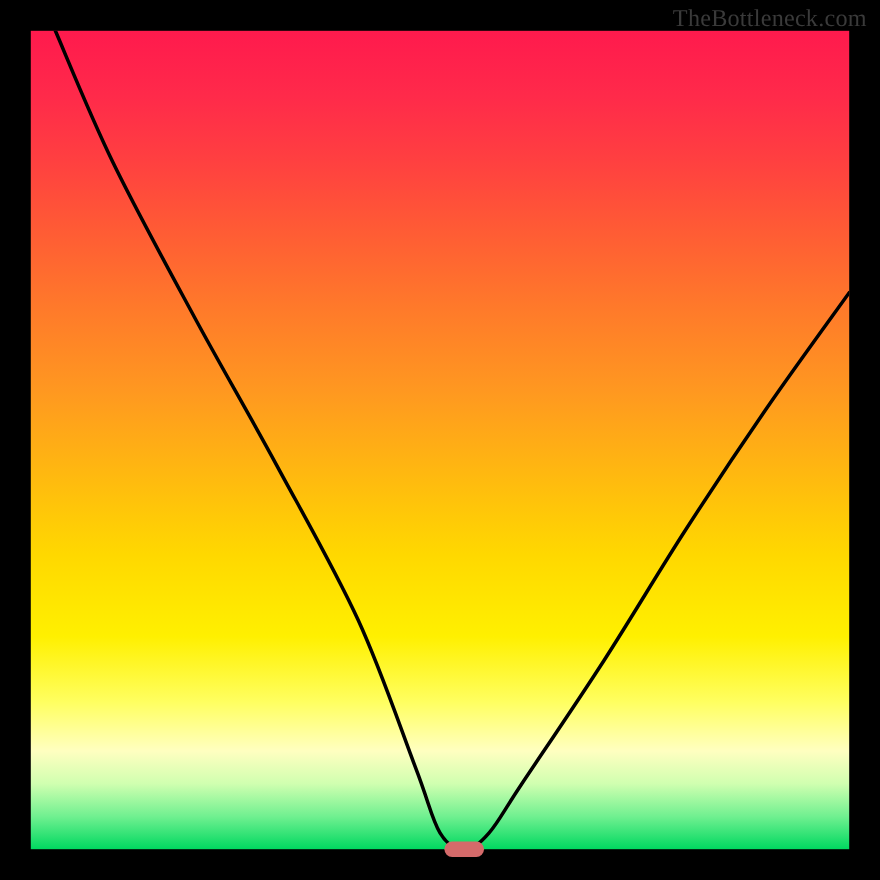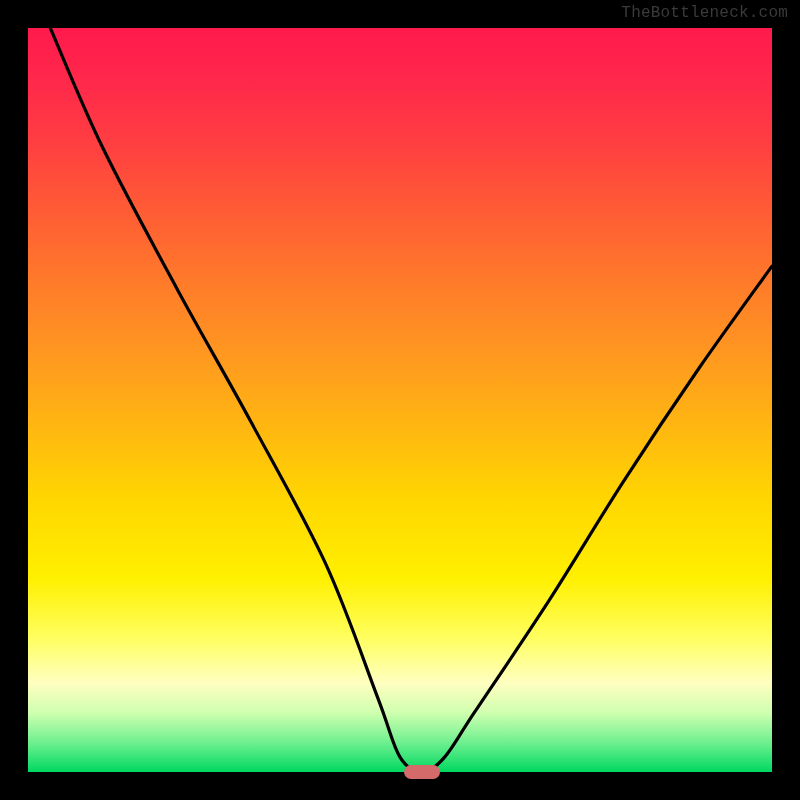--- a/index.html
+++ b/index.html
@@ -29,22 +29,22 @@
       #ffff60 82%,
       #ffffc0 88%,
       #d0ffb0 92%,
       #70f090 96%,
       #00d860 100%);
   }
   .watermark {
     position: absolute;
     top: 4px;
     right: 12px;
-    font-family: Liberation Mono, monospace;
-    font-size: 16px;
+    font-family: Liberation Serif, serif;
+    font-size: 22px;
     color: #3a3a3a;
     font-weight: 500;
     letter-spacing: 0.2px;
     z-index: 10;
   }
   svg.curve {
     position: absolute;
     left: 0; top: 0;
     width: 100%; height: 100%;
   }

